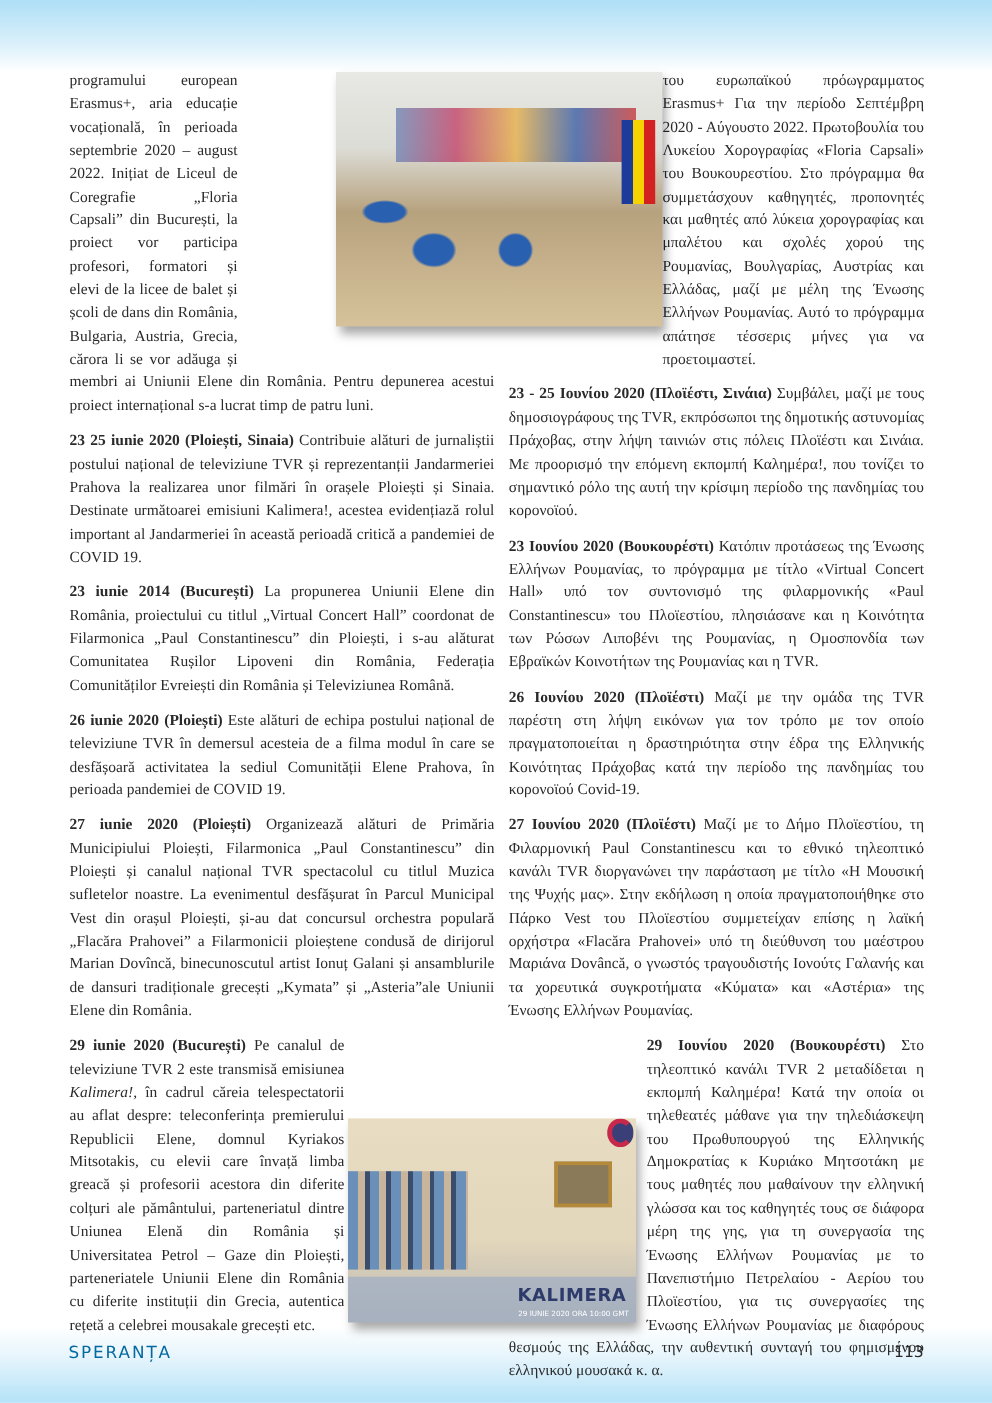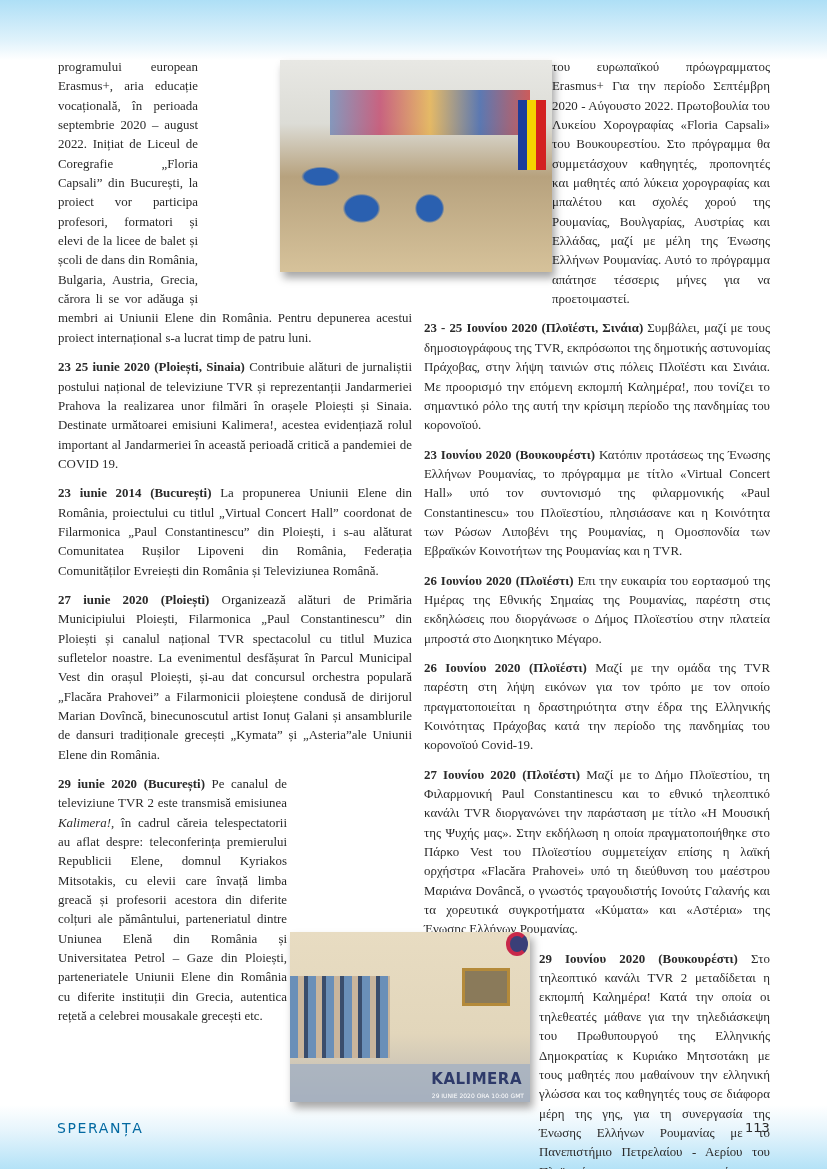--- a/index.html
+++ b/index.html
@@ -57,30 +57,30 @@
 </head>
 <body>
 
 <div class="page">
 
   <div class="col col-left">
     <div class="spacer-1l"></div>
     <p>programului european Erasmus+, aria educație vocațională, în perioada septembrie 2020 – august 2022. Inițiat de Liceul de Coregrafie „Floria Capsali” din București, la proiect vor participa profesori, formatori și elevi de la licee de balet și școli de dans din România, Bulgaria, Austria, Grecia, cărora li se vor adăuga și membri ai Uniunii Elene din România. Pentru depunerea acestui proiect internațional s-a lucrat timp de patru luni.</p>
     <p><b>23 25 iunie 2020 (Ploiești, Sinaia)</b><span> Contribuie alături de jurnaliștii postului național de televiziune TVR și reprezentanții Jandarmeriei Prahova la realizarea unor filmări în orașele Ploiești și Sinaia. Destinate următoarei emisiuni Kalimera!, acestea evidențiază rolul important al Jandarmeriei în această perioadă critică a pandemiei de COVID 19.</span></p>
     <p><b>23 iunie 2014 (București)</b><span> La propunerea Uniunii Elene din România, proiectului cu titlul „Virtual Concert Hall” coordonat de Filarmonica „Paul Constantinescu” din Ploiești, i s-au alăturat Comunitatea Rușilor Lipoveni din România, Federația Comunităților Evreiești din România și Televiziunea Română.</span></p>
+    <p><b>26 iunie 2020 (Ploiești)</b><span> Este alături de echipa postului național de televiziune TVR în demersul acesteia de a filma modul în care se desfășoară activitatea la sediul Comunității Elene Prahova, în perioada pandemiei de COVID 19.</span></p>
     <p><b>27 iunie 2020 (Ploiești)</b><span> Organizează alături de Primăria Municipiului Ploiești, Filarmonica „Paul Constantinescu” din Ploiești și canalul național TVR spectacolul cu titlul Muzica sufletelor noastre. La evenimentul desfășurat în Parcul Municipal Vest din orașul Ploiești, și-au dat concursul orchestra populară „Flacăra Prahovei” a Filarmonicii ploieștene condusă de dirijorul Marian Dovîncă, binecunoscutul artist Ionuț Galani și ansamblurile de dansuri tradiționale grecești „Kymata” și „Asteria”ale Uniunii Elene din România.</span></p>
     <p style="margin-top:0"><span class="spacer-2l" style="margin-top:58px"></span><b>29 iunie 2020 (București)</b><span> Pe canalul de televiziune TVR 2 este transmisă emisiunea </span><i>Kalimera!</i><span>, în cadrul căreia telespectatorii au aflat despre: teleconferința premierului Republicii Elene, domnul Kyriakos Mitsotakis, cu elevii care învață limba greacă și profesorii acestora din diferite colțuri ale pământului, parteneriatul dintre Uniunea Elenă din România și Universitatea Petrol – Gaze din Ploiești, parteneriatele Uniunii Elene din România cu diferite instituții din Grecia, autentica rețetă a celebrei mousakale grecești etc.</span></p>
   </div>
 
   <div class="col col-right">
     <div class="spacer-1r"></div>
     <p>του ευρωπαϊκού πρόωγραμματος Erasmus+ Για την περίοδο Σεπτέμβρη 2020 - Αύγουστο 2022. Πρωτοβουλία του Λυκείου Χορογραφίας «Floria Capsali» του Βουκουρεστίου. Στο πρόγραμμα θα συμμετάσχουν καθηγητές, προπονητές και μαθητές από λύκεια χορογραφίας και μπαλέτου και σχολές χορού της Ρουμανίας, Βουλγαρίας, Αυστρίας και Ελλάδας, μαζί με μέλη της Ένωσης Ελλήνων Ρουμανίας. Αυτό το πρόγραμμα απάτησε τέσσερις μήνες για να προετοιμαστεί.</p>
     <p><b>23 - 25 Ιουνίου 2020 (Πλοϊέστι, Σινάια)</b><span> Συμβάλει, μαζί με τους δημοσιογράφους της TVR, εκπρόσωποι της δημοτικής αστυνομίας Πράχοβας, στην λήψη ταινιών στις πόλεις Πλοϊέστι και Σινάια. Με προορισμό την επόμενη εκπομπή Καλημέρα!, που τονίζει το σημαντικό ρόλο της αυτή την κρίσιμη περίοδο της πανδημίας του κορονοϊού.</span></p>
     <p><b>23 Ιουνίου 2020 (Βουκουρέστι)</b><span> Κατόπιν προτάσεως της Ένωσης Ελλήνων Ρουμανίας, το πρόγραμμα με τίτλο «Virtual Concert Hall» υπό τον συντονισμό της φιλαρμονικής «Paul Constantinescu» του Πλοϊεστίου, πλησιάσανε και η Κοινότητα των Ρώσων Λιποβένι της Ρουμανίας, η Ομοσπονδία των Εβραϊκών Κοινοτήτων της Ρουμανίας και η TVR.</span></p>
-    <p><b>26 Ιουνίου 2020 (Πλοϊέστι)</b><span> Επι την ευκαιρία του εορτασμού της Ημέρας της Εθνικής Σημαίας της Ρουμανίας, παρέστη στις εκδηλώσεις που διοργάνωσε ο Δήμος Πλοϊεστίου στην πλατεία μπροστά στο Διοηκητικο Μέγαρο.</span></p>
     <p><b>26 Ιουνίου 2020 (Πλοϊέστι)</b><span> Μαζί με την ομάδα της TVR παρέστη στη λήψη εικόνων για τον τρόπο με τον οποίο πραγματοποιείται η δραστηριότητα στην έδρα της Ελληνικής Κοινότητας Πράχοβας κατά την περίοδο της πανδημίας του κορονοϊού Covid-19.</span></p>
     <p><b>27 Ιουνίου 2020 (Πλοϊέστι)</b><span> Μαζί με το Δήμο Πλοϊεστίου, τη Φιλαρμονική Paul Constantinescu και το εθνικό τηλεοπτικό κανάλι TVR διοργανώνει την παράσταση με τίτλο «Η Μουσική της Ψυχής μας». Στην εκδήλωση η οποία πραγματοποιήθηκε στο Πάρκο Vest του Πλοϊεστίου συμμετείχαν επίσης η λαϊκή ορχήστρα «Flacăra Prahovei» υπό τη διεύθυνση του μαέστρου Μαριάνα Dovâncă, ο γνωστός τραγουδιστής Ιονούτς Γαλανής και τα χορευτικά συγκροτήματα «Κύματα» και «Αστέρια» της Ένωσης Ελλήνων Ρουμανίας.</span></p>
     <p><span class="spacer-2r" style="margin-top:58px"></span><b>29 Ιουνίου 2020 (Βουκουρέστι)</b><span> Στο τηλεοπτικό κανάλι TVR 2 μεταδίδεται η εκπομπή Καλημέρα! Κατά την οποία οι τηλεθεατές μάθανε για την τηλεδιάσκεψη του Πρωθυπουργού της Ελληνικής Δημοκρατίας κ Κυριάκο Μητσοτάκη με τους μαθητές που μαθαίνουν την ελληνική γλώσσα και τος καθηγητές τους σε διάφορα μέρη της γης, για τη συνεργασία της Ένωσης Ελλήνων Ρουμανίας με το Πανεπιστήμιο Πετρελαίου - Αερίου του Πλοϊεστίου, για τις συνεργασίες της Ένωσης Ελλήνων Ρουμανίας με διαφόρους θεσμούς της Ελλάδας, την αυθεντική συνταγή του φημισμένου ελληνικού μουσακά κ. α.</span></p>
   </div>
 
   <div class="photo photo-1">
     <div class="wall"></div>
     <div class="flag"></div>
   </div>
 

